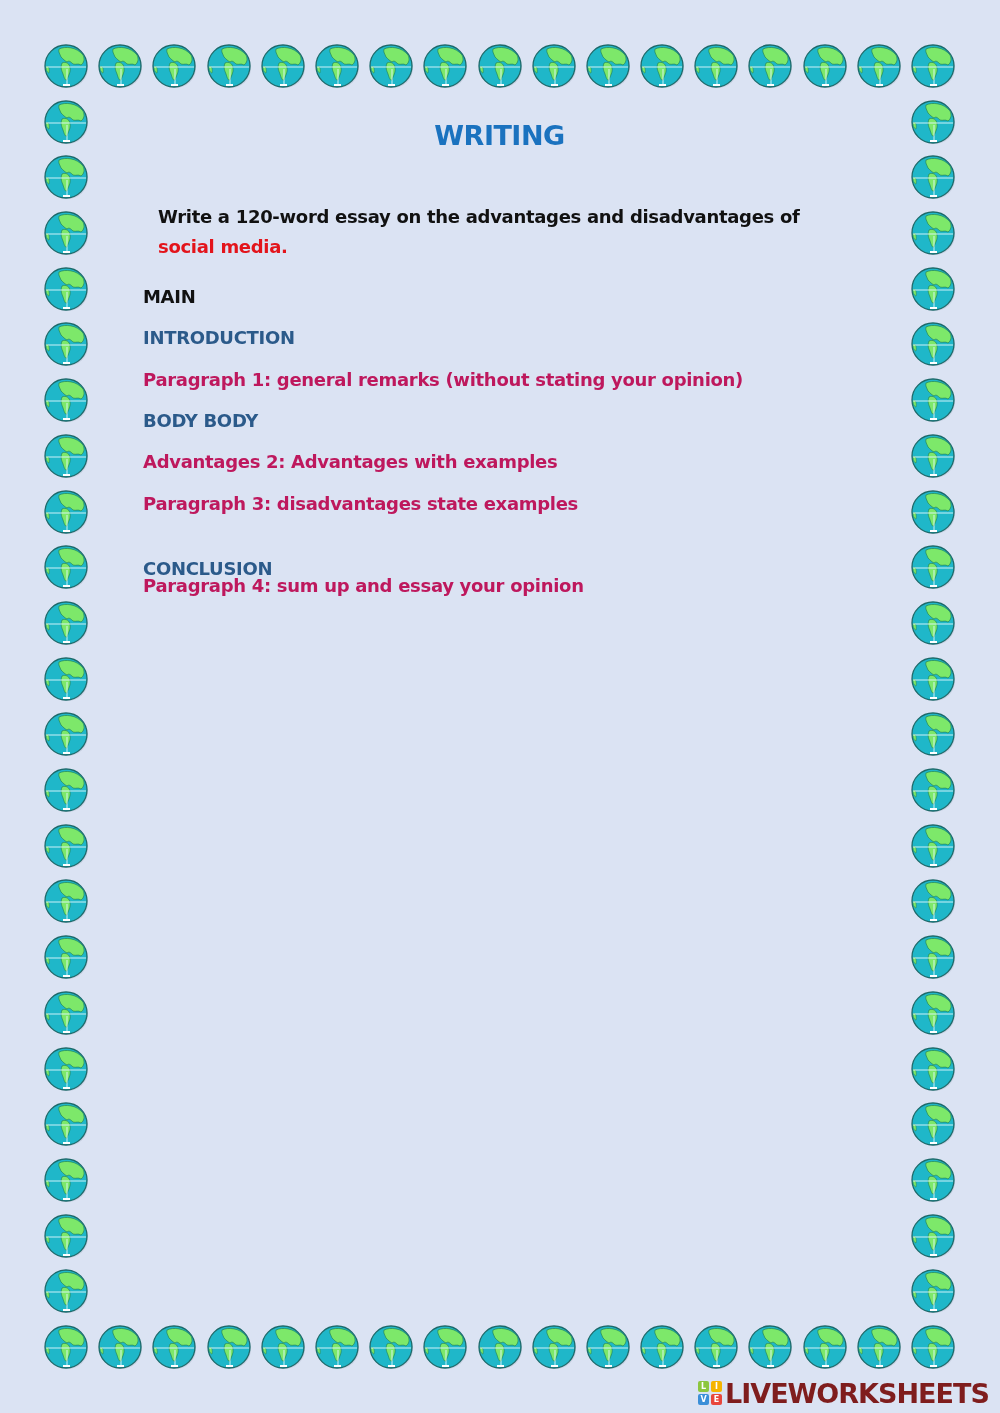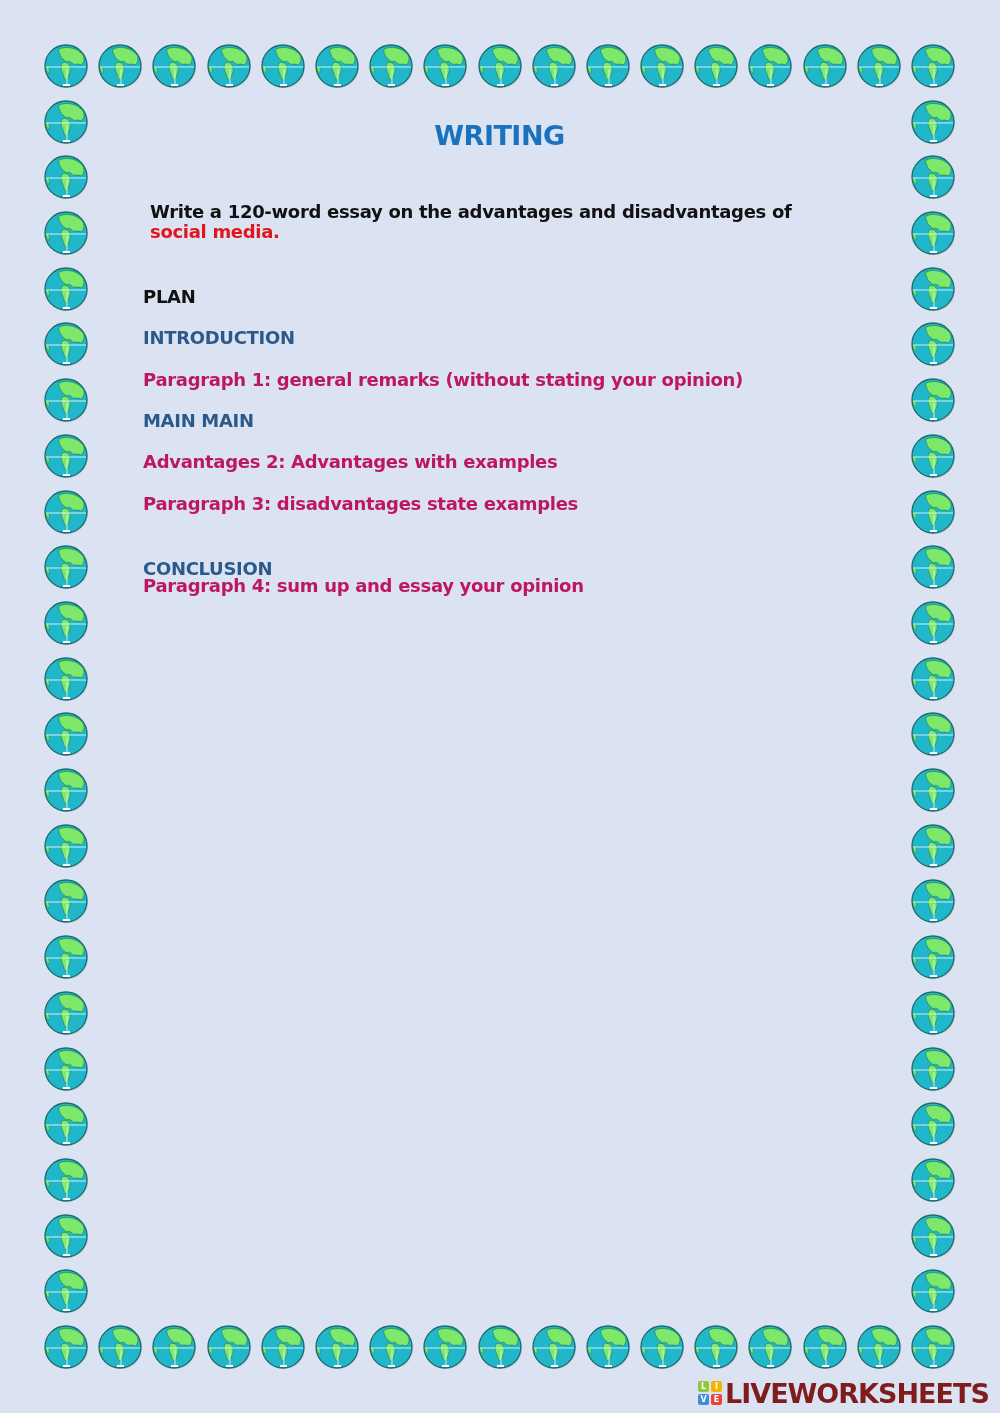--- a/index.html
+++ b/index.html
@@ -19,22 +19,22 @@
       position: absolute; left: 143px; top: 0; width: 700px;
     }
     .title {
       position: absolute; top: 120px; left: 0; width: 713px;
       text-align: center;
       font-family: "DejaVu Sans", sans-serif;
       font-weight: bold; font-size: 27px; color: #1a72bf;
       letter-spacing: -0.5px;
     }
     .prompt {
-      position: absolute; top: 202px; left: 7px; width: 690px;
-      font-weight: bold; font-size: 18px; line-height: 20px; color: #111;
+      position: absolute; top: 202px; left: 15px; width: 690px;
+      font-weight: bold; font-size: 18px; line-height: 30px; color: #111;
       letter-spacing: -0.3px;
     }
     .prompt .hl { color: #e3141b; }
     .line { position: absolute; left: 0; font-size: 18px; white-space: nowrap; letter-spacing: -0.3px; }
     .plan { font-weight: bold; color: #111; }
     .sec { font-weight: bold; color: #2b5a8a; text-align: center; }
     .para { color: #be185d; font-weight: bold; }
     .logo {
       position: absolute; left: 698px; top: 1378px; height: 30px;
       display: flex; align-items: center;
@@ -995,26 +995,26 @@
     </div>
   </div>
 
 <div class="content">
   <div class="title">WRITING</div>
 
   <div class="prompt">
     <span>Write a 120-word essay on the advantages and disadvantages of </span><span class="hl">social media.</span>
   </div>
 
-  <div class="line plan" style="top:286px">PLAN</div>
+  <div class="line plan" style="top:286px">MAIN</div>
 
   <div class="line sec" style="top:327px">INTRODUCTION</div>
   <div class="line para" style="top:369px">Paragraph 1: general remarks (without stating your opinion)</div>
 
-  <div class="line sec" style="top:410px">MAIN MAIN</div>
+  <div class="line sec" style="top:410px">BODY BODY</div>
   <div class="line para" style="top:451px">Advantages 2: Advantages with examples</div>
   <div class="line para" style="top:493px">Paragraph 3: disadvantages state examples</div>
 
   <div class="line sec" style="top:558px">CONCLUSION</div>
   <div class="line para" style="top:575px">Paragraph 4: sum up and essay your opinion</div>
 </div>
 
 <div class="logo">
   <div class="logo-blocks">
     <span style="background:#8cc63f">L</span>

